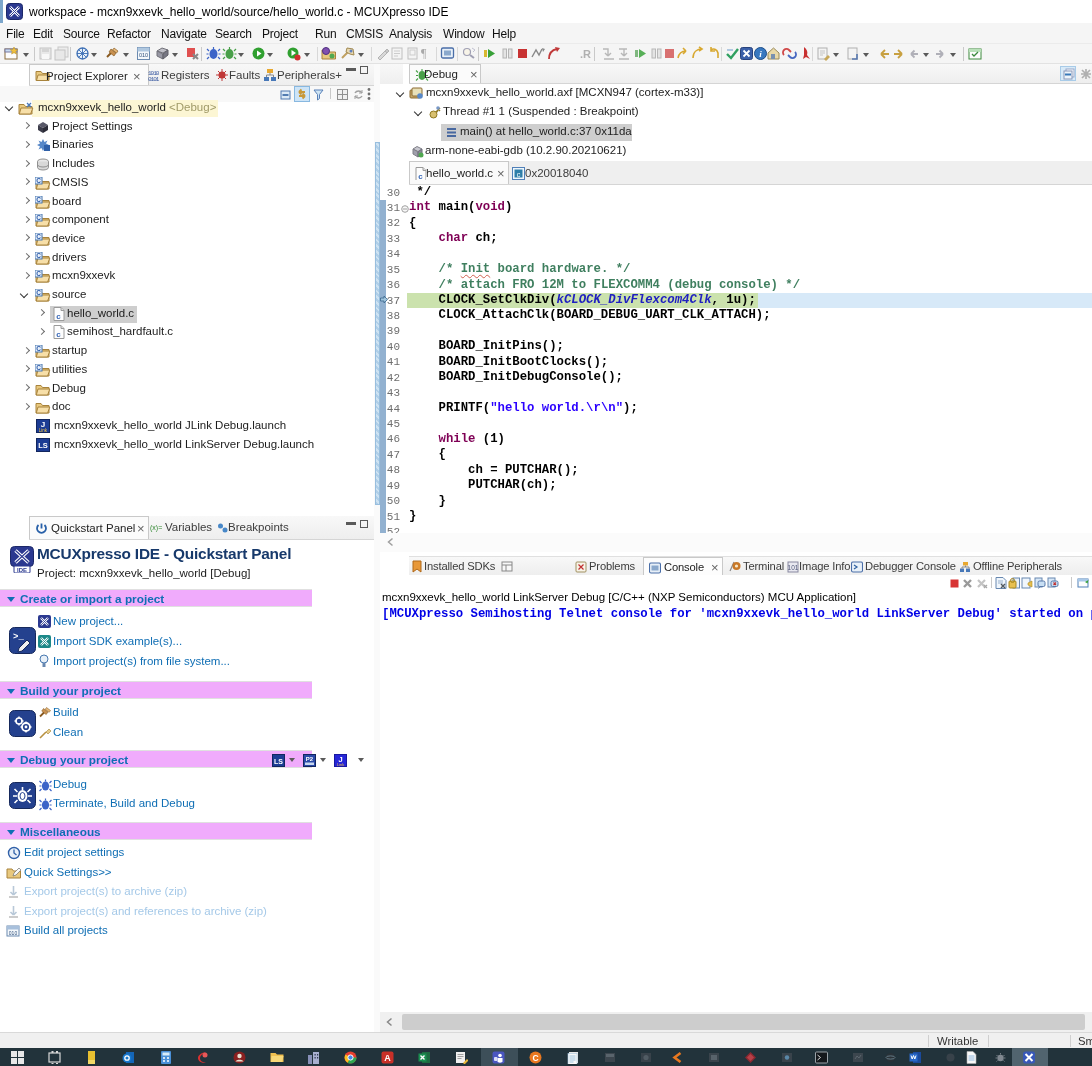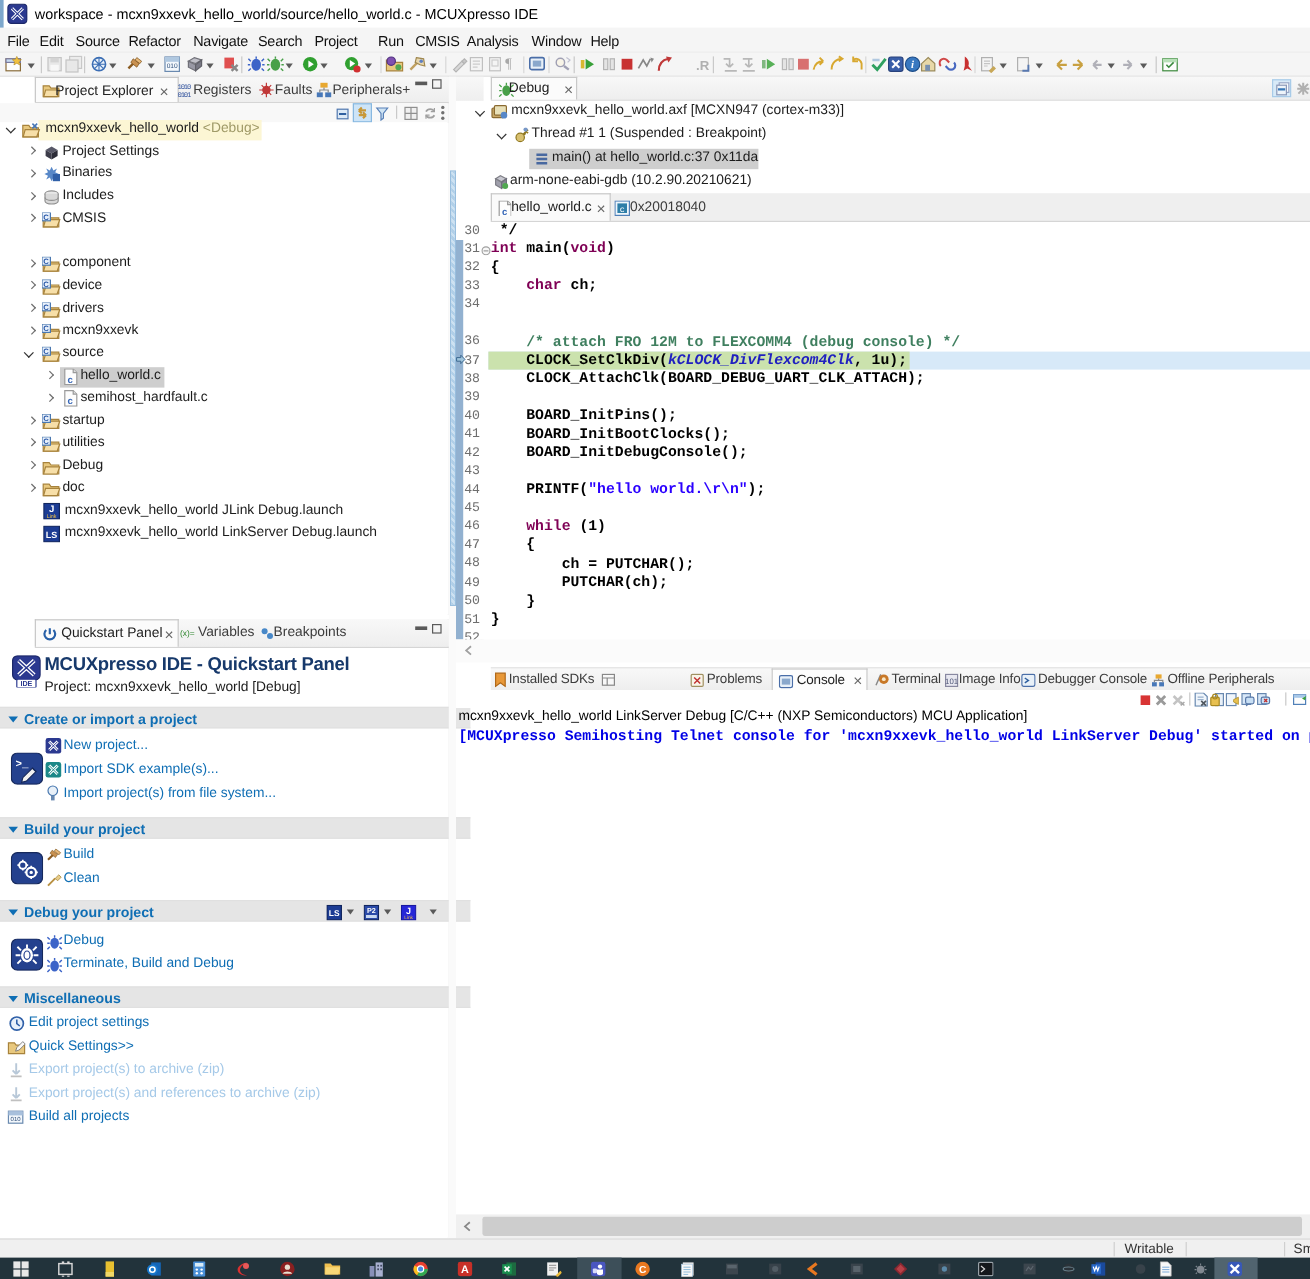--- a/index.html
+++ b/index.html
@@ -16,21 +16,21 @@
 .sep{position:absolute;top:3px;width:1px;height:14px;background:#c9c9c9;}
 .dd{position:absolute;top:9px;width:0;height:0;border-left:3.5px solid transparent;border-right:3.5px solid transparent;border-top:4px solid #5a5a5a;}
 
 .tabbar{background:linear-gradient(#f8f8f8,#eeeeee);border-bottom:1px solid #d5d5d5;margin-left:29px;}
 .tab{position:absolute;top:0;height:100%;font-size:11.5px;color:#3c3c3c;}
 .tab.active{background:#fbfbfb;border:1px solid #c9c9c9;border-bottom:none;color:#222;}
 .trow{position:absolute;left:0;width:100%;height:18.7px;font-size:11.5px;color:#1c1c1c;white-space:nowrap;}
 .trow .lbl{position:absolute;top:2px;}
 .arr{position:absolute;top:5.5px;width:5px;height:5px;border-right:1.4px solid #6f6f6f;border-top:1.4px solid #6f6f6f;transform:rotate(45deg);}
 .arrd{position:absolute;top:5px;width:6px;height:6px;border-right:1.7px solid #333;border-bottom:1.7px solid #333;transform:rotate(45deg);}
-.qbar{position:absolute;left:0;width:392px;height:18px;background:#e5e5e5;border-top:1px solid #e0e0e0;border-bottom:1px solid #e0e0e0;}
+.qbar{position:absolute;left:0;width:312px;height:18px;background:#f0abfc;border-top:1px solid #e0e0e0;border-bottom:1px solid #e0e0e0;}
 .qbar .t{position:absolute;left:20px;top:2px;font-weight:bold;font-size:11.8px;color:#0f6eb4;}
 .qbar .a{position:absolute;left:7px;top:7px;width:0;height:0;border-left:4px solid transparent;border-right:4px solid transparent;border-top:5px solid #0f6eb4;}
 .qitem{position:absolute;font-size:11.5px;color:#0f6eb4;white-space:nowrap;}
 .qdis{color:#a5c9e8;}
 
 .cl{position:absolute;left:0;width:100%;height:15.43px;white-space:pre;}
 .num{position:absolute;left:0px;width:20px;text-align:right;color:#6e6e6e;font-size:11px;font-weight:normal;padding-top:1.5px;}
 .code{position:absolute;left:29px;color:#000;}
 .kw{color:#7f0055;font-weight:bold;}
 .cm{color:#3f7f5f;}
@@ -388,20 +388,27 @@
         </svg>
         <span class="lbl" style="left:52px">Includes</span>
       </div>
     <div class="trow" style="top:71.8px">
         <div class="arr" style="left:24px"></div>
         <svg class="abs" style="left:35px;top:3px" width="16" height="14">
           <use href="#foldc"></use>
         </svg>
         <span class="lbl" style="left:52px">CMSIS</span>
       </div>
+    <div class="trow" style="top:90.5px">
+        <div class="arr" style="left:24px"></div>
+        <svg class="abs" style="left:35px;top:3px" width="16" height="14">
+          <use href="#foldc"></use>
+        </svg>
+        <span class="lbl" style="left:52px">board</span>
+      </div>
     <div class="trow" style="top:109.2px">
         <div class="arr" style="left:24px"></div>
         <svg class="abs" style="left:35px;top:3px" width="16" height="14">
           <use href="#foldc"></use>
         </svg>
         <span class="lbl" style="left:52px">component</span>
       </div>
     <div class="trow" style="top:127.9px">
         <div class="arr" style="left:24px"></div>
         <svg class="abs" style="left:35px;top:3px" width="16" height="14">
@@ -728,20 +735,21 @@
       </svg>
     <svg class="abs" style="left:20.5px;top:20px" width="8" height="8">
         <circle cx="4" cy="4" r="3.3" fill="#f8f8f8" stroke="#a0a0a0"></circle>
         <path d="M2 4 h4" stroke="#a0a0a0"></path>
       </svg>
     <div class="cl" style="top:0.0px"><span class="num">30</span><span class="code"> */</span></div>
     <div class="cl" style="top:15.43px"><span class="num">31</span><span class="code"><span class="kw">int</span> main(<span class="kw">void</span>)</span></div>
     <div class="cl" style="top:30.86px"><span class="num">32</span><span class="code">{</span></div>
     <div class="cl" style="top:46.29px"><span class="num">33</span><span class="code">    <span class="kw">char</span> ch;</span></div>
     <div class="cl" style="top:61.72px"><span class="num">34</span><span class="code"></span></div>
+    <div class="cl" style="top:77.15px"><span class="num">35</span><span class="code">    <span class="cm">/* <span style="text-decoration:underline wavy #d06050 1px;text-underline-offset:2px;">Init</span> board hardware. */</span></span></div>
     <div class="cl" style="top:92.58px"><span class="num">36</span><span class="code">    <span class="cm">/* attach FRO 12M to FLEXCOMM4 (debug console) */</span></span></div>
     <div class="cl" style="top:108.01px"><span class="num">37</span><span class="code">    CLOCK_SetClkDiv(<span style="font-style:italic;color:#2020c0">kCLOCK_DivFlexcom4Clk</span>, 1u);</span></div>
     <div class="cl" style="top:123.44px"><span class="num">38</span><span class="code">    CLOCK_AttachClk(BOARD_DEBUG_UART_CLK_ATTACH);</span></div>
     <div class="cl" style="top:138.87px"><span class="num">39</span><span class="code"></span></div>
     <div class="cl" style="top:154.3px"><span class="num">40</span><span class="code">    BOARD_InitPins();</span></div>
     <div class="cl" style="top:169.73px"><span class="num">41</span><span class="code">    BOARD_InitBootClocks();</span></div>
     <div class="cl" style="top:185.16px"><span class="num">42</span><span class="code">    BOARD_InitDebugConsole();</span></div>
     <div class="cl" style="top:200.59px"><span class="num">43</span><span class="code"></span></div>
     <div class="cl" style="top:216.02px"><span class="num">44</span><span class="code">    PRINTF(<span class="str">"hello world.\r\n"</span>);</span></div>
     <div class="cl" style="top:231.45px"><span class="num">45</span><span class="code"></span></div>

